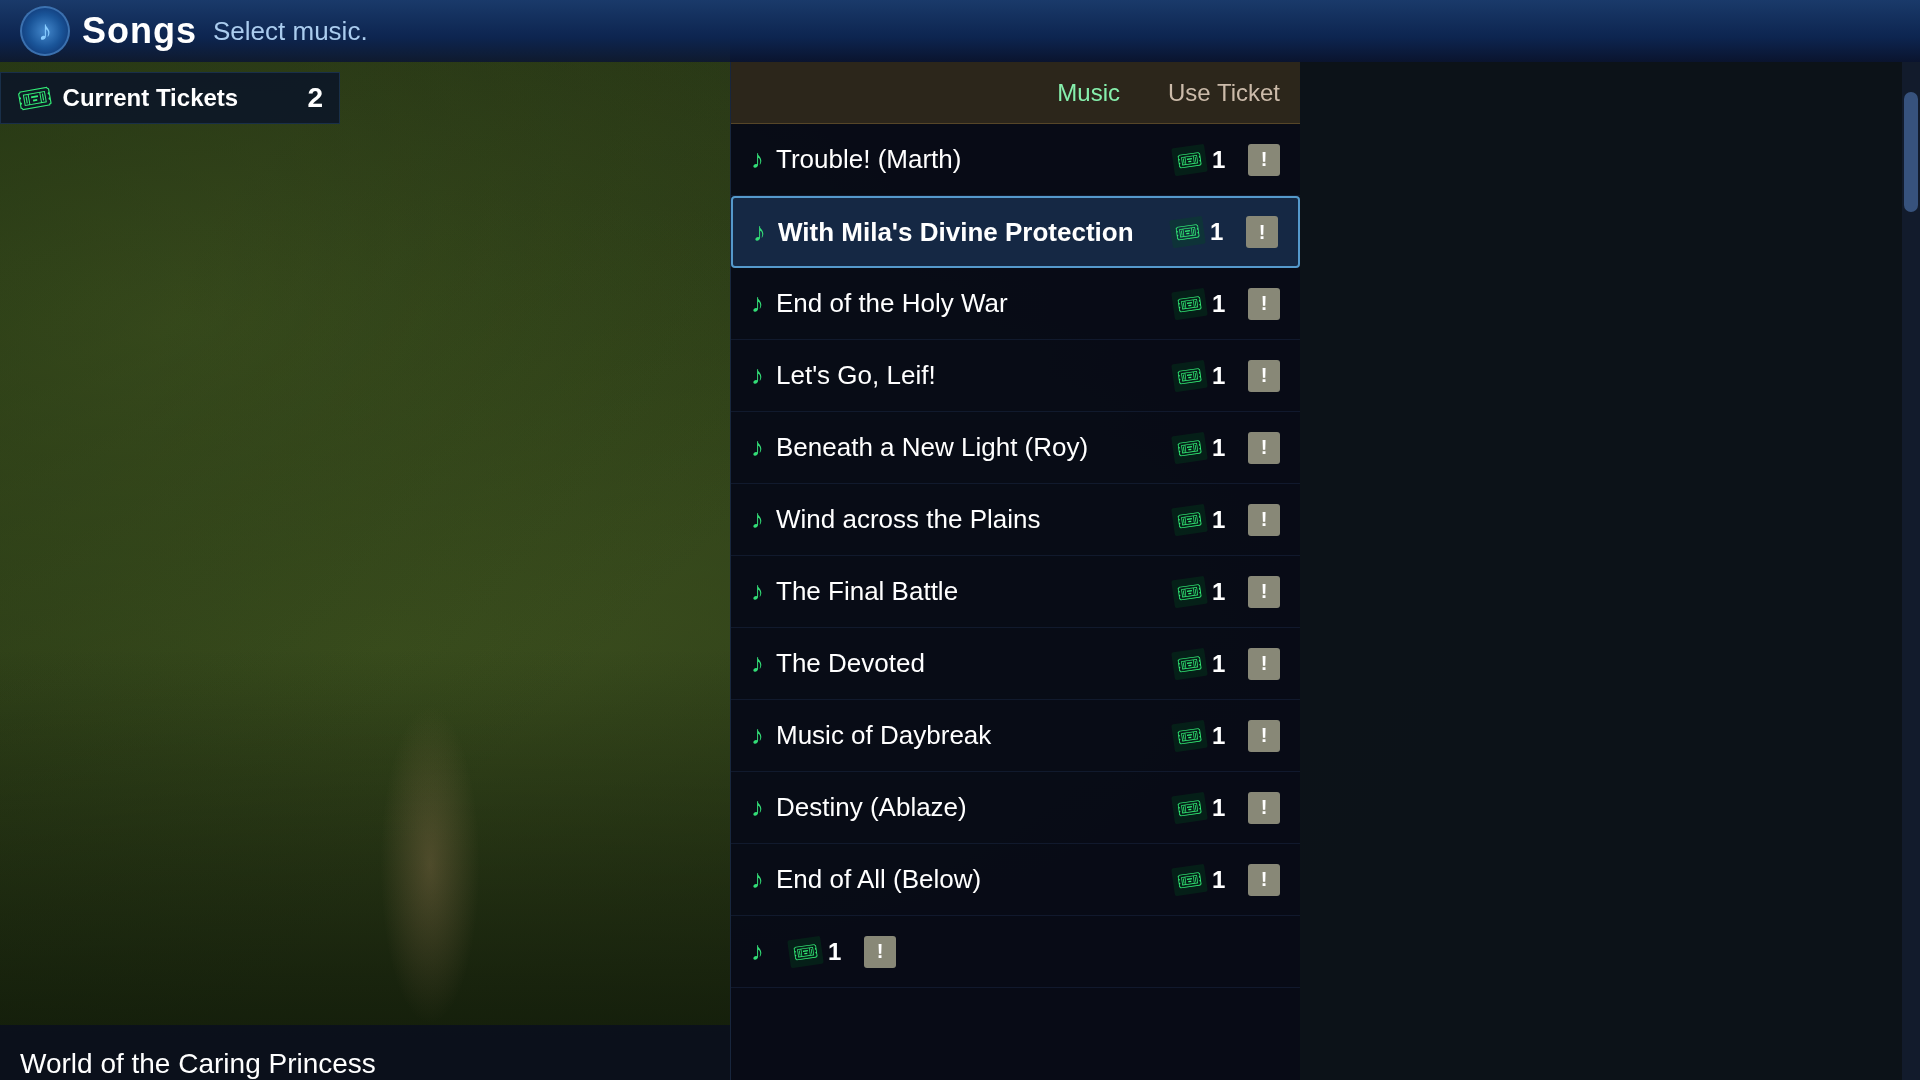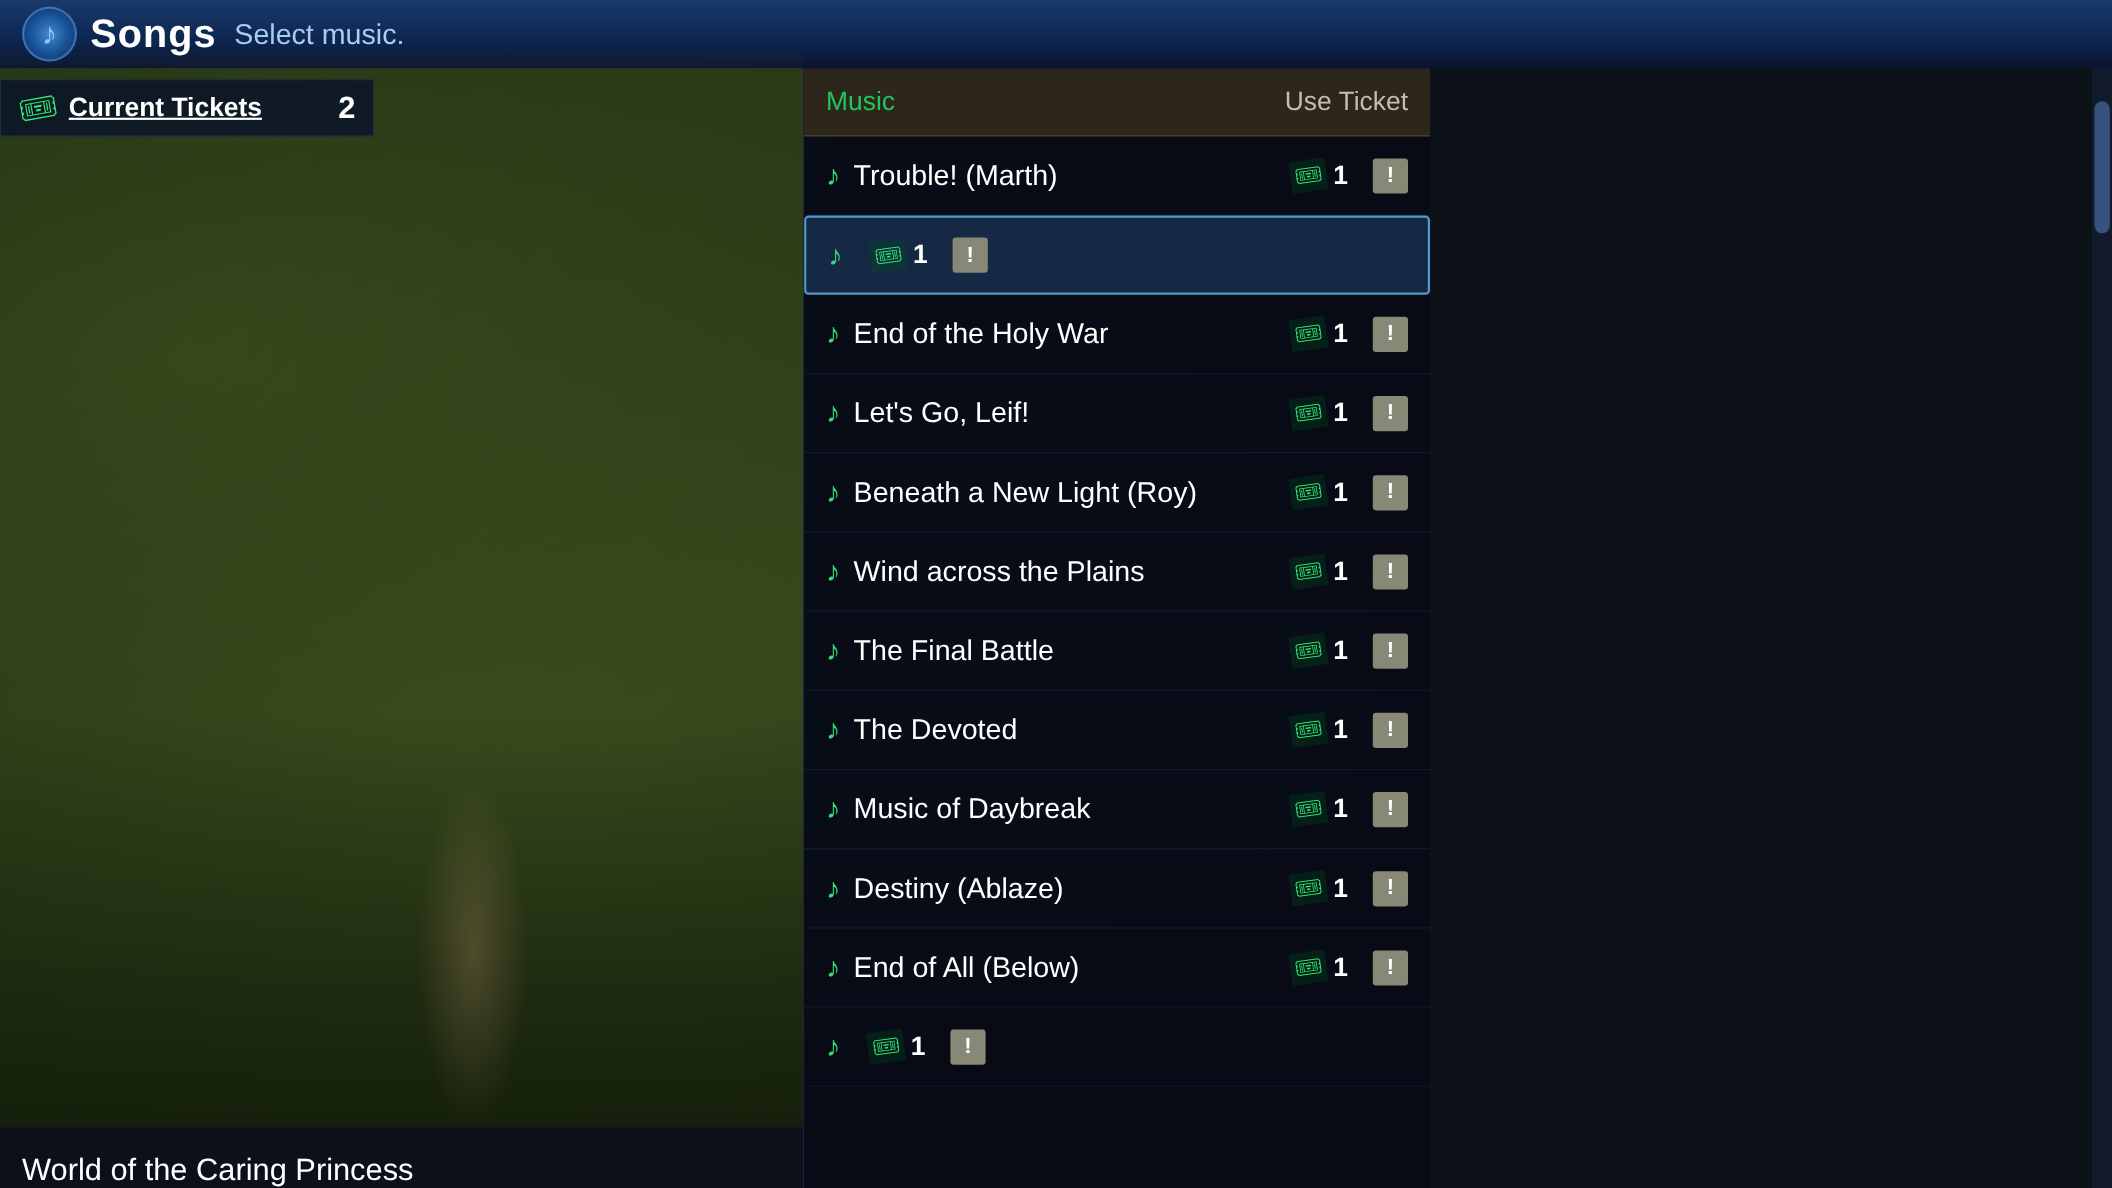--- a/index.html
+++ b/index.html
@@ -90,21 +90,20 @@
       margin-right: 10px;
       display: inline-block;
       transform: rotate(-10deg);
     }
 
     .tickets-label {
       font-size: 24px;
       color: #ffffff;
       font-weight: bold;
       flex: 1;
-      text-decoration: underline;
     }
 
     .tickets-count {
       font-size: 28px;
       color: #ffffff;
       font-weight: bold;
     }
 
     
     .music-panel {
@@ -124,22 +123,22 @@
       align-items: center;
       height: 62px;
       background: rgba(60, 50, 30, 0.7);
       padding: 0 20px;
       border-bottom: 1px solid rgba(150,120,60,0.4);
     }
 
     .header-music {
       flex: 1;
       font-size: 24px;
-      color: #22c55e;
-      text-align: left;
+      color: #86efac;
+      text-align: right;
     }
 
     .header-use-ticket {
       width: 160px;
       font-size: 24px;
       color: #ccbbaa;
       text-align: right;
     }
 
     
@@ -327,20 +326,21 @@
       <span class="music-note">♪</span>
       <span class="music-name">Trouble! (Marth)</span>
       <div class="ticket-cost">
         <span class="ticket-badge">🎟</span>
         <span class="ticket-num">1</span>
         <div class="exclaim-btn">!</div>
       </div>
     </div>
       <div class="music-item selected">
       <span class="music-note">♪</span>
+      <span class="music-name">With Mila's Divine Protection</span>
       <div class="ticket-cost">
         <span class="ticket-badge">🎟</span>
         <span class="ticket-num">1</span>
         <div class="exclaim-btn">!</div>
       </div>
     </div>
       <div class="music-item">
       <span class="music-note">♪</span>
       <span class="music-name">End of the Holy War</span>
       <div class="ticket-cost">

